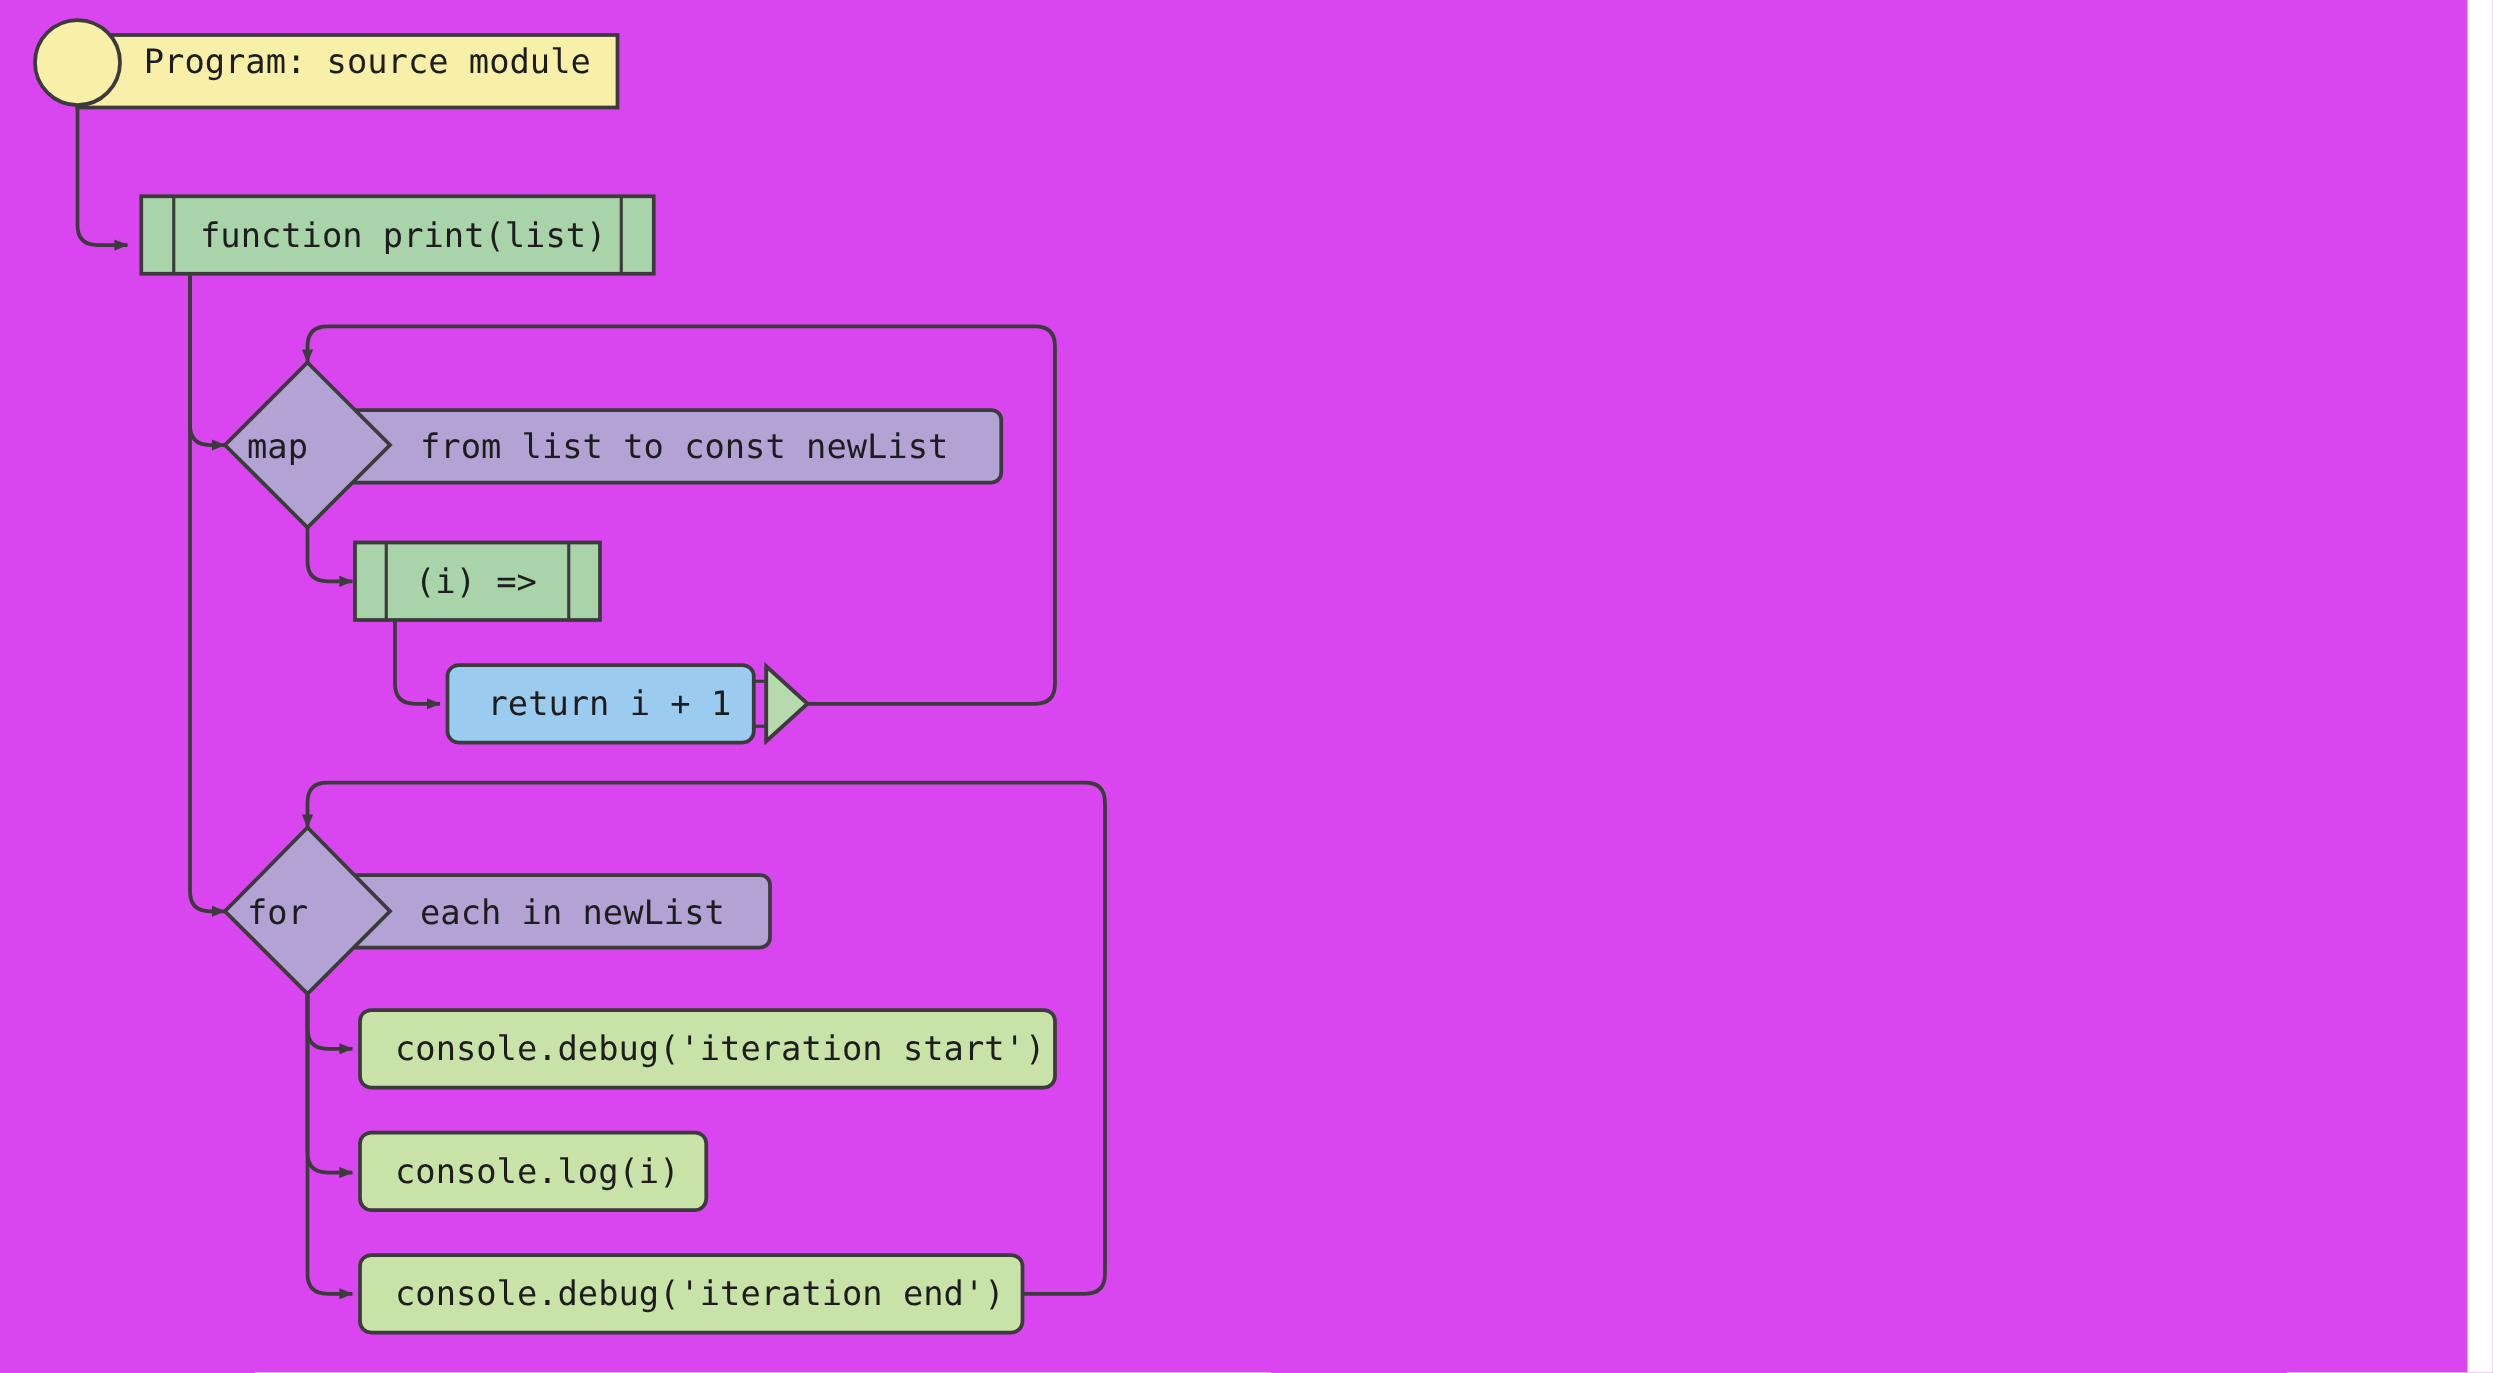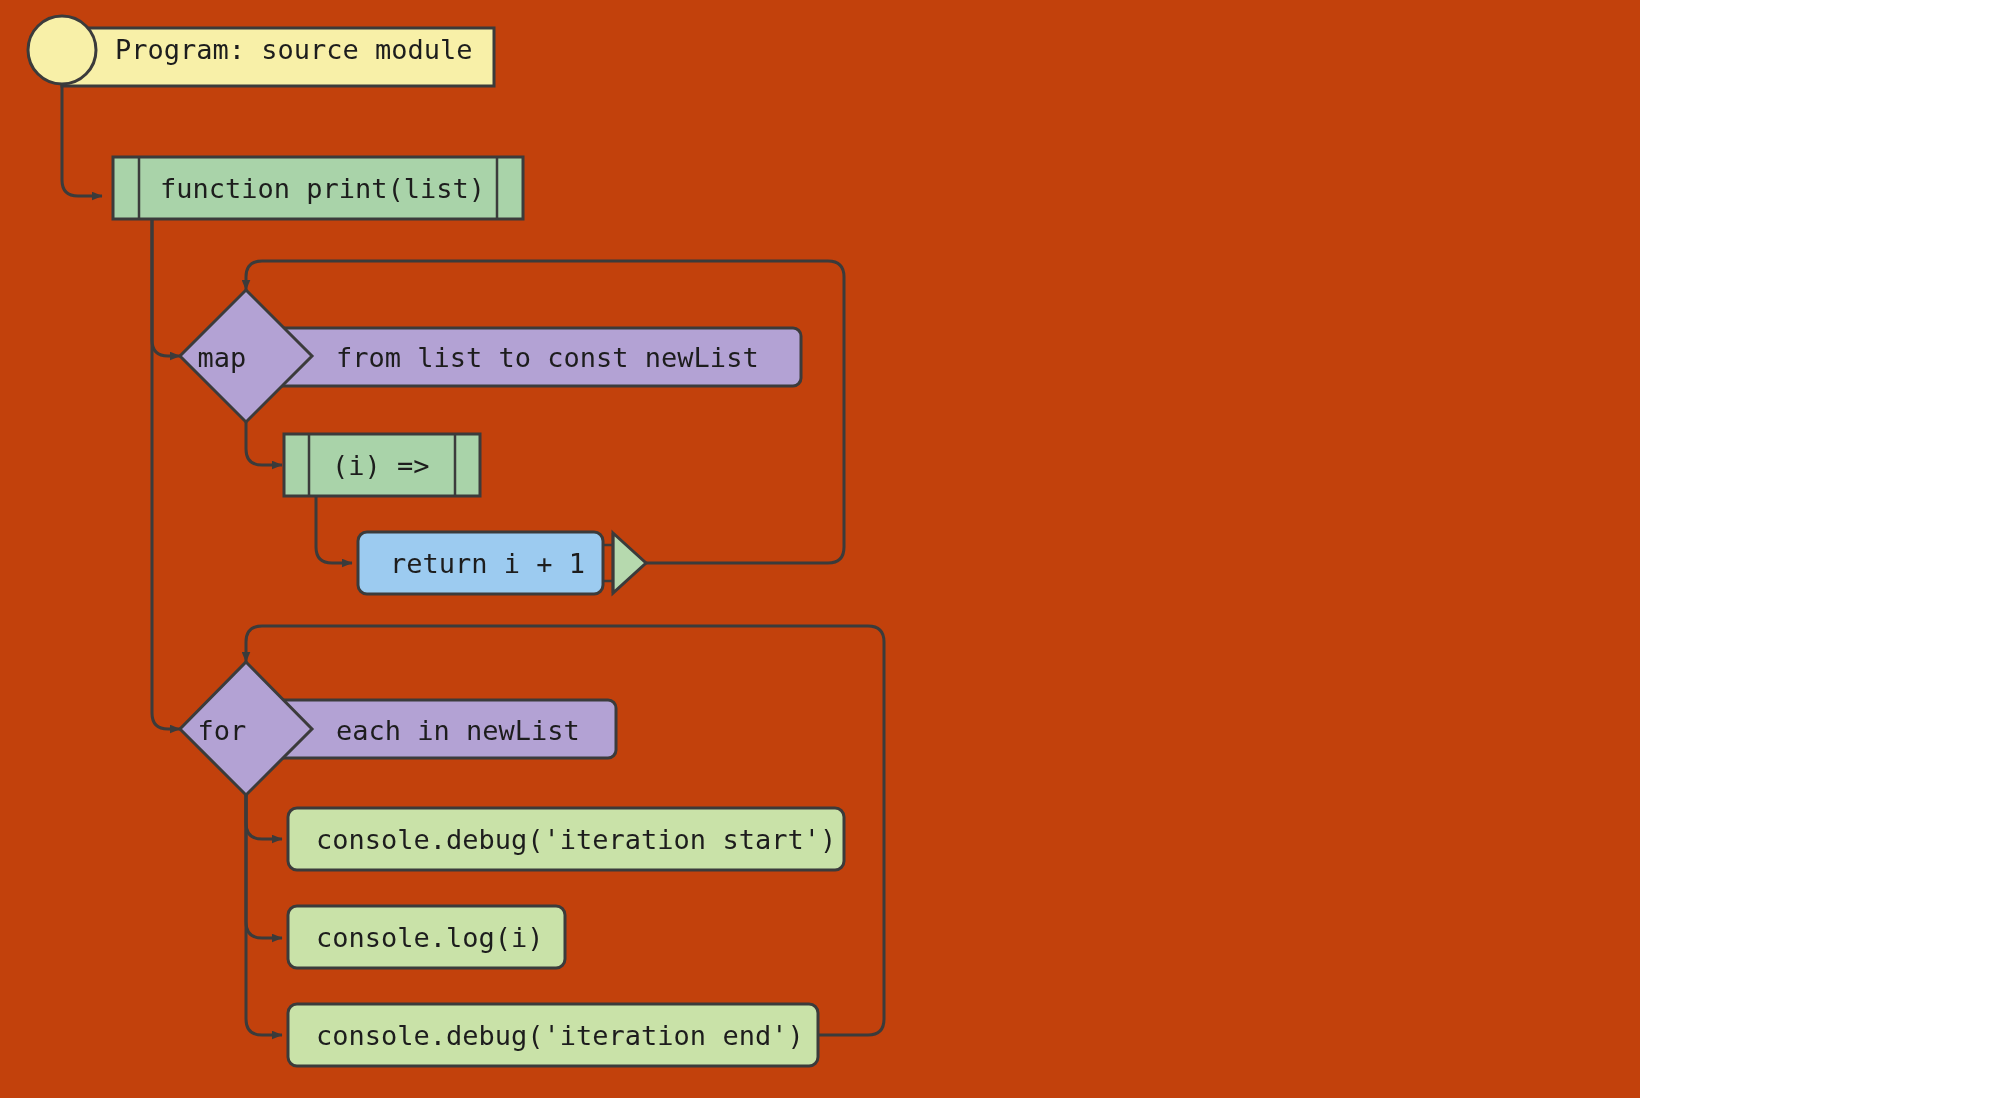--- a/index.html
+++ b/index.html
@@ -6,23 +6,23 @@
   html, body {
     margin: 0;
     padding: 0;
     background: #ffffff;
   }
   body {
     font-family: "DejaVu Sans Mono", "Liberation Mono", monospace;
   }
   #canvas-wrap {
     position: relative;
-    width: 1640px;
+    width: 1974px;
     height: 1098px;
-    background: #c2410c;
+    background: #d946ef;
     overflow: hidden;
   }
   #flow-svg {
     position: absolute;
     left: 0;
     top: 0;
     width: 1994px;
     height: 1098px;
   }
   .node-text {

